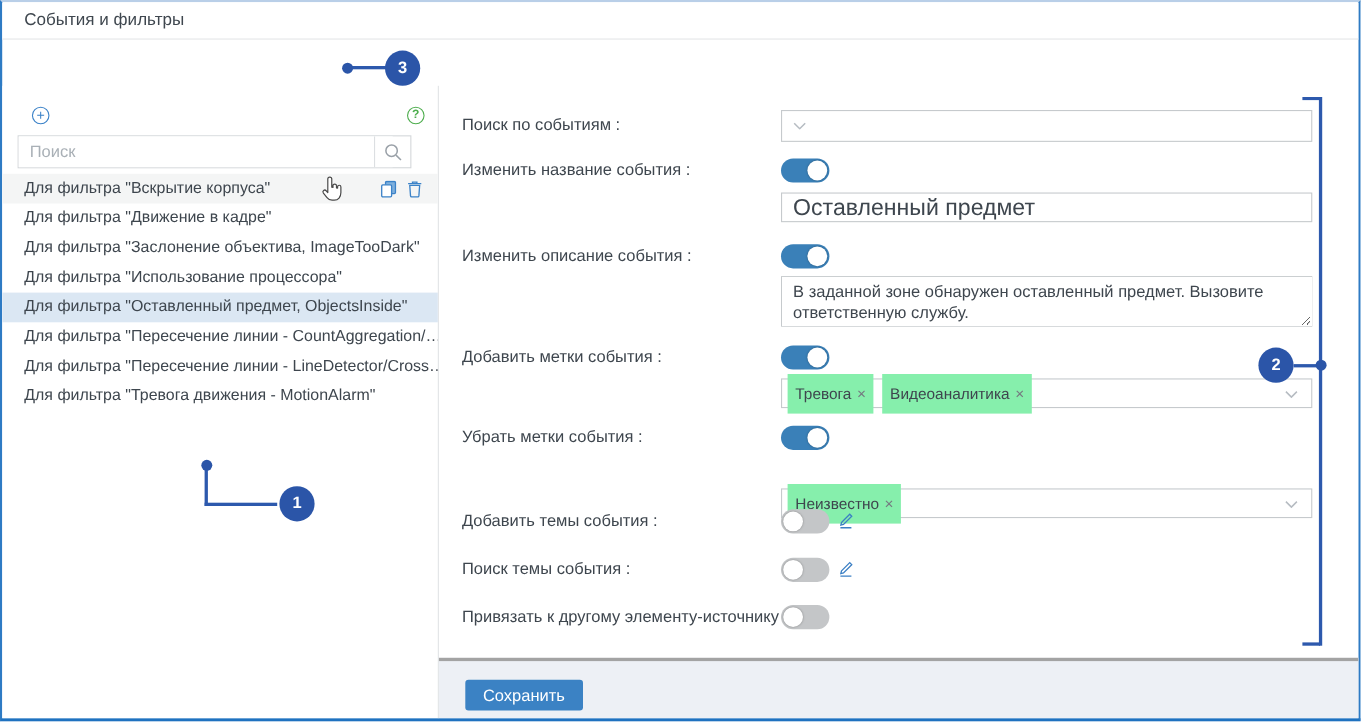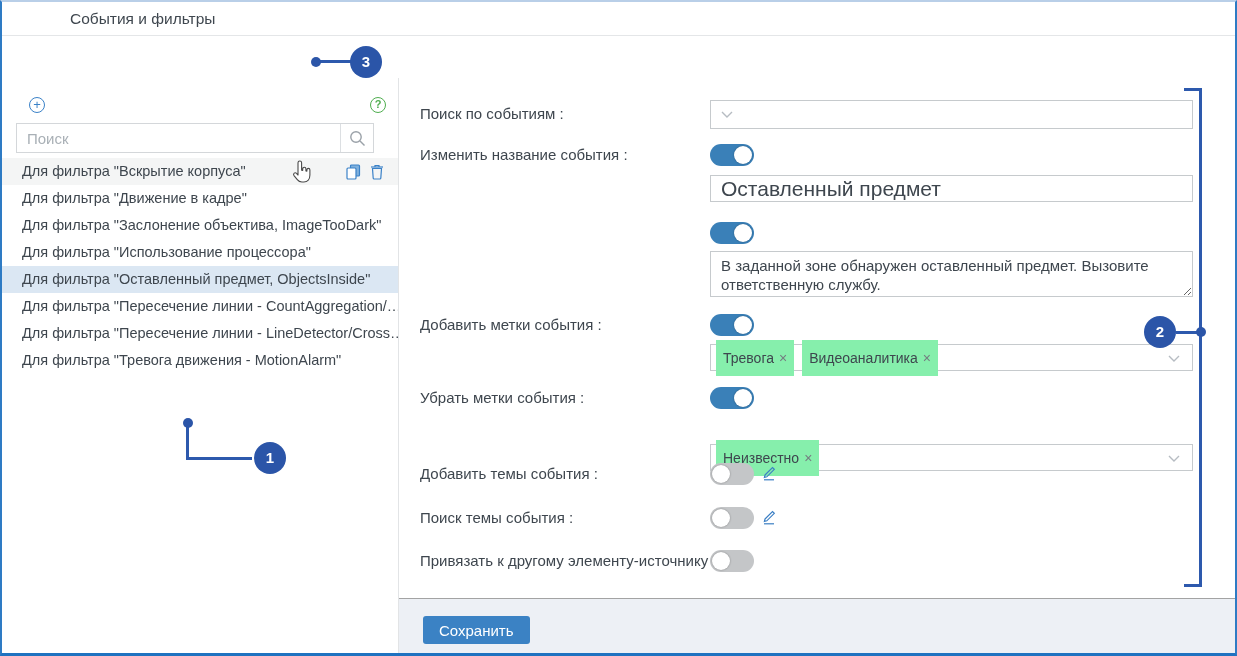--- a/index.html
+++ b/index.html
@@ -5,21 +5,21 @@
   * { margin:0; padding:0; box-sizing:border-box; }
   body { background:#fff; font-family:"Liberation Sans", sans-serif; }
   .window{
     position:relative; width:1237px; height:656px; background:#fff;
     border-left:2px solid #2e7bc4; border-right:2px solid #2e7bc4;
     border-bottom:3px solid #1f72c0; border-top:2px solid #b9cfe8;
     color:#3e464e; overflow:hidden;
   }
   
   .header{ position:absolute; left:0; right:0; top:0; height:34px; border-bottom:1px solid #e4e6e8; background:#fff; }
-  .header .title{ position:absolute; left:20px; top:8px; font-size:15.5px; color:#3f474f;margin-left:48px; }
+  .header .title{ position:absolute; left:20px; top:8px; font-size:15.5px; color:#3f474f; }
   .tabbar{ position:absolute; left:0; right:0; top:35px; height:41px; border-bottom:1px solid #e4e6e8; background:#fff; }
   .tab{ position:absolute; top:0; height:41px; line-height:38px; font-size:15px; color:#5c6670; cursor:pointer; }
   .tab-filters{ left:20px; }
   .tab-active{ left:116px; color:#2878ca; border-bottom:3px solid #2878ca; }
   
   .left-panel{ position:absolute; left:0; top:76px; bottom:0; width:397px; background:#fff; border-right:1px solid #e2e4e6; }
   .lp-head{ display:flex; align-items:center; padding:19px 12px 0 20px; }
   .lp-title{ font-size:15.5px; color:#3f474f; }
   .icon-plus{ width:16px; height:16px; margin-left:7px; border:1.2px solid #3b82c8; border-radius:50%;
     color:#3b82c8; font-size:13px; line-height:13px; text-align:center; cursor:pointer; }
@@ -53,21 +53,21 @@
   .tag{ background:#86efac; border-radius:0; height:21px; display:flex; align-items:center;
     padding:18px 7px; margin-right:8px; font-size:14px; color:#3e464e; }
   .tag .tag-x{ margin-left:5px; color:#757b80; font-size:14px; cursor:pointer; }
   .toggle{ position:absolute; left:708px; width:44px; height:22px; border-radius:11px; cursor:pointer; }
   .toggle .knob{ position:absolute; top:2px; width:18px; height:18px; border-radius:50%; background:#fff;
     box-shadow:0 0 2px rgba(0,0,0,.35); }
   .toggle.on{ background:#3a80b8; } .toggle.on .knob{ right:2px; }
   .toggle.off{ background:#c4c6c8; } .toggle.off .knob{ left:2px; }
   .pencil{ position:absolute; left:760px; cursor:pointer; }
   
-  .footer{ position:absolute; left:397px; right:0; top:596px; bottom:0; background:#edf0f5; border-top:1px solid #a3a3a3; }
+  .footer{ position:absolute; left:397px; right:0; top:596px; bottom:0; background:#edf0f5; border-top:3px solid #a3a3a3; }
   .save-btn{ position:absolute; left:24px; top:17px; height:28px; padding:0 16px; background:#3b82c4;
     color:#fff; font-size:15px; font-family:inherit; border:none; border-radius:3px; cursor:pointer; }
   
   .co-circle{ position:absolute; width:32px; height:32px; border-radius:50%; background:#2b55a8;
     color:#fff; font-size:15px; font-weight:bold; line-height:32px; text-align:center; z-index:20; }
   .co-dot{ position:absolute; width:10px; height:10px; border-radius:50%; background:#2b55a8; z-index:20; }
   .co-line{ position:absolute; background:#2d59ad; z-index:19; }
   .cursor-hand{ position:absolute; z-index:30; }
 </style>
 </head>
@@ -127,20 +127,21 @@
           <polyline points="1,1 6,6 11,1" fill="none" stroke="#b6bcc2" stroke-width="1.4"></polyline>
         </svg>
     </div>
 
     <div class="form-label" style="top:144px">Изменить название события :</div>
     <div class="toggle on" style="top:142px">
         <div class="knob"></div>
       </div>
     <input class="control text-input" style="top: 173px;" value="Оставленный предмет">
 
+    <div class="form-label" style="top:222px">Изменить описание события :</div>
     <div class="toggle on" style="top:220px">
         <div class="knob"></div>
       </div>
     <textarea class="control textarea-field" style="top: 249px;">В заданной зоне обнаружен оставленный предмет. Вызовите ответственную службу.</textarea>
 
     <div class="form-label" style="top:314px">Добавить метки события :</div>
     <div class="toggle on" style="top:312px">
         <div class="knob"></div>
       </div>
     <div class="control tags-field" style="top:342px">

